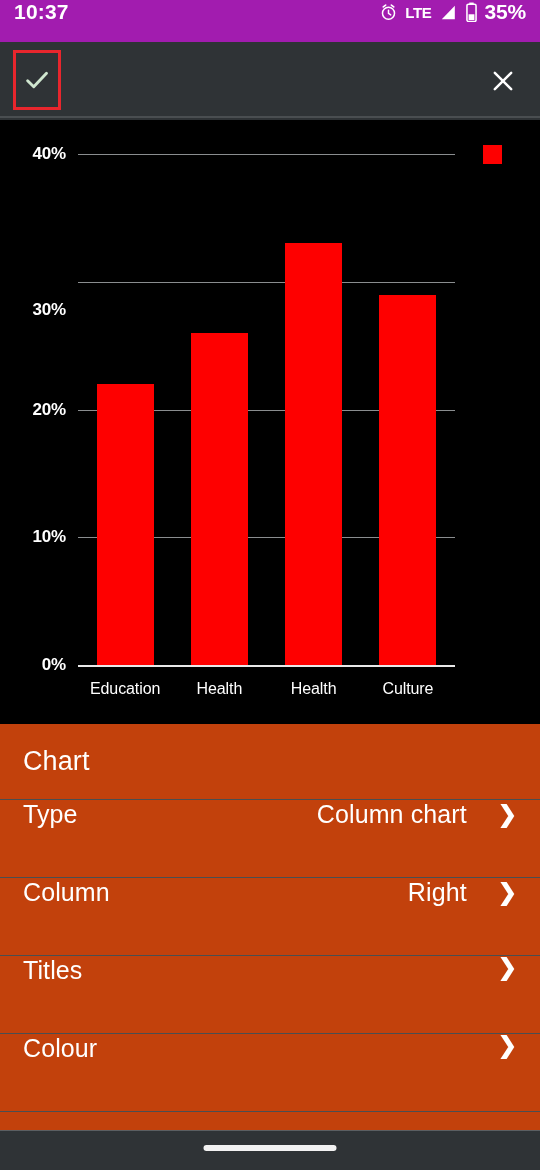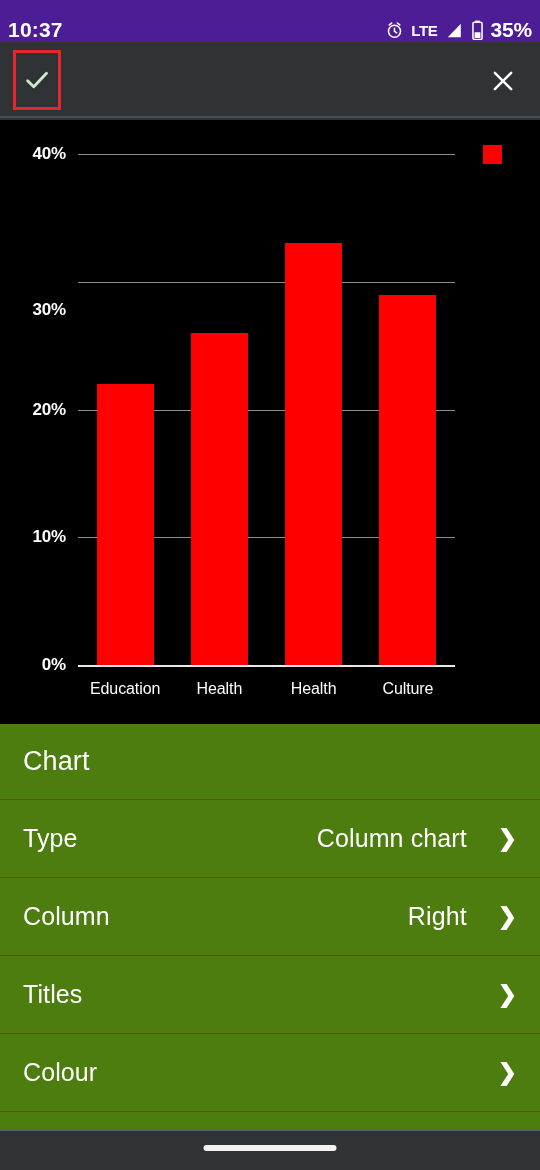--- a/index.html
+++ b/index.html
@@ -7,23 +7,23 @@
     width:540px; height:1170px;
     background:#2f3336;
     font-family:"Liberation Sans", sans-serif;
     overflow:hidden;
   }
   #screen { position:relative; width:540px; height:1170px; background:#2f3336; }
 
   
   .statusbar {
     position:absolute; top:0; left:0; width:540px; height:42px;
-    background:#4c1d95; color:#ffffff;
-    display:flex; align-items:flex-end; justify-content:space-between;
-    padding:0 8px;
+    background:#a21caf; color:#ffffff;
+    display:flex; align-items:flex-start; justify-content:space-between;
+    padding:0 14px;
   }
   .status-time { font-size:21px; font-weight:bold; letter-spacing:0.2px; }
   .status-right { display:flex; align-items:center; gap:7px; }
   .status-right .lte { font-size:15px; font-weight:bold; letter-spacing:-0.3px; }
   .status-right .batt-pct { font-size:21px; font-weight:bold; letter-spacing:-0.2px; }
   .ico { display:inline-block; line-height:0; }
 
   
   .appbar {
     position:absolute; top:42px; left:0; width:540px; height:76px;
@@ -62,28 +62,28 @@
   .bar { position:absolute; background:#fe0000; }
   .xtick {
     position:absolute; color:#ffffff; font-size:16px;
     text-align:center; letter-spacing:-0.1px;
   }
   .legend-swatch {
     position:absolute; width:19px; height:19px; background:#fe0000;
   }
 
   
-  .settings { position:absolute; top:724px; left:0; width:540px; height:446px; background:#4d7c0f; }
+  .settings { position:absolute; top:724px; left:0; width:540px; height:446px; background:#c2410c; }
   .sec-header {
     height:75px; display:flex; align-items:center;
     padding-left:23px; color:#ffffff; font-size:27px; letter-spacing:0.1px;
   }
   .divider { height:1px; background:#4a4e51; width:100%; }
   .row {
-    height:77px; display:flex; align-items:center;
+    height:77px; display:flex; align-items:flex-start;
     padding:0 23px; color:#ffffff;
   }
   .row-label { font-size:25px; letter-spacing:0.1px; }
   .row-right { margin-left:auto; display:flex; align-items:center; gap:31px; }
   .row-value { font-size:25px; letter-spacing:0.1px; }
   .chev { font-size:23px; font-weight:bold; line-height:1; display:inline-block; }
 
   
   .navbar {
     position:absolute; bottom:0; left:0; width:540px; height:40px;

